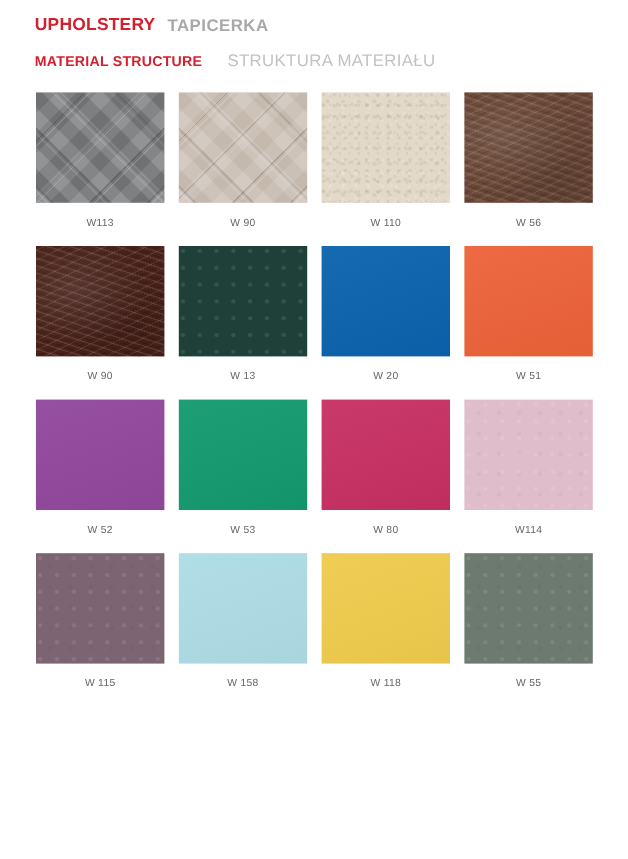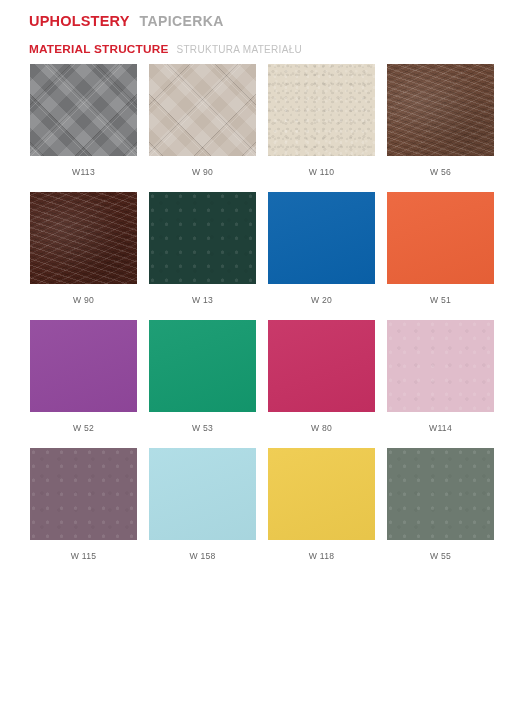--- a/index.html
+++ b/index.html
@@ -34,42 +34,42 @@
   }
   .title-alt {
     font-size: 14px;
     font-weight: bold;
     color: #a8a8a8;
     letter-spacing: 0.4px;
   }
   .subtitle-row {
     display: flex;
     align-items: baseline;
-    gap: 8px;
+    gap: 21px;
     white-space: nowrap;
     margin-top: 13px;
   }
   .subtitle-main {
     font-size: 11.8px;
     font-weight: bold;
     color: #d4202e;
     letter-spacing: 0.2px;
   }
   .subtitle-alt {
-    font-size: 10px;
+    font-size: 14px;
     font-weight: normal;
     color: #c2c2c2;
     letter-spacing: 0.3px;
   }
 
   
   .swatch-grid {
     position: absolute;
     left: 30px;
-    top: 64px;
+    top: 77px;
     width: 466px;
     display: grid;
     grid-template-columns: repeat(4, 107px);
     column-gap: 12px;
     row-gap: 0;
   }
   .swatch-cell {
     width: 107px;
     height: 128px;
     display: flex;

